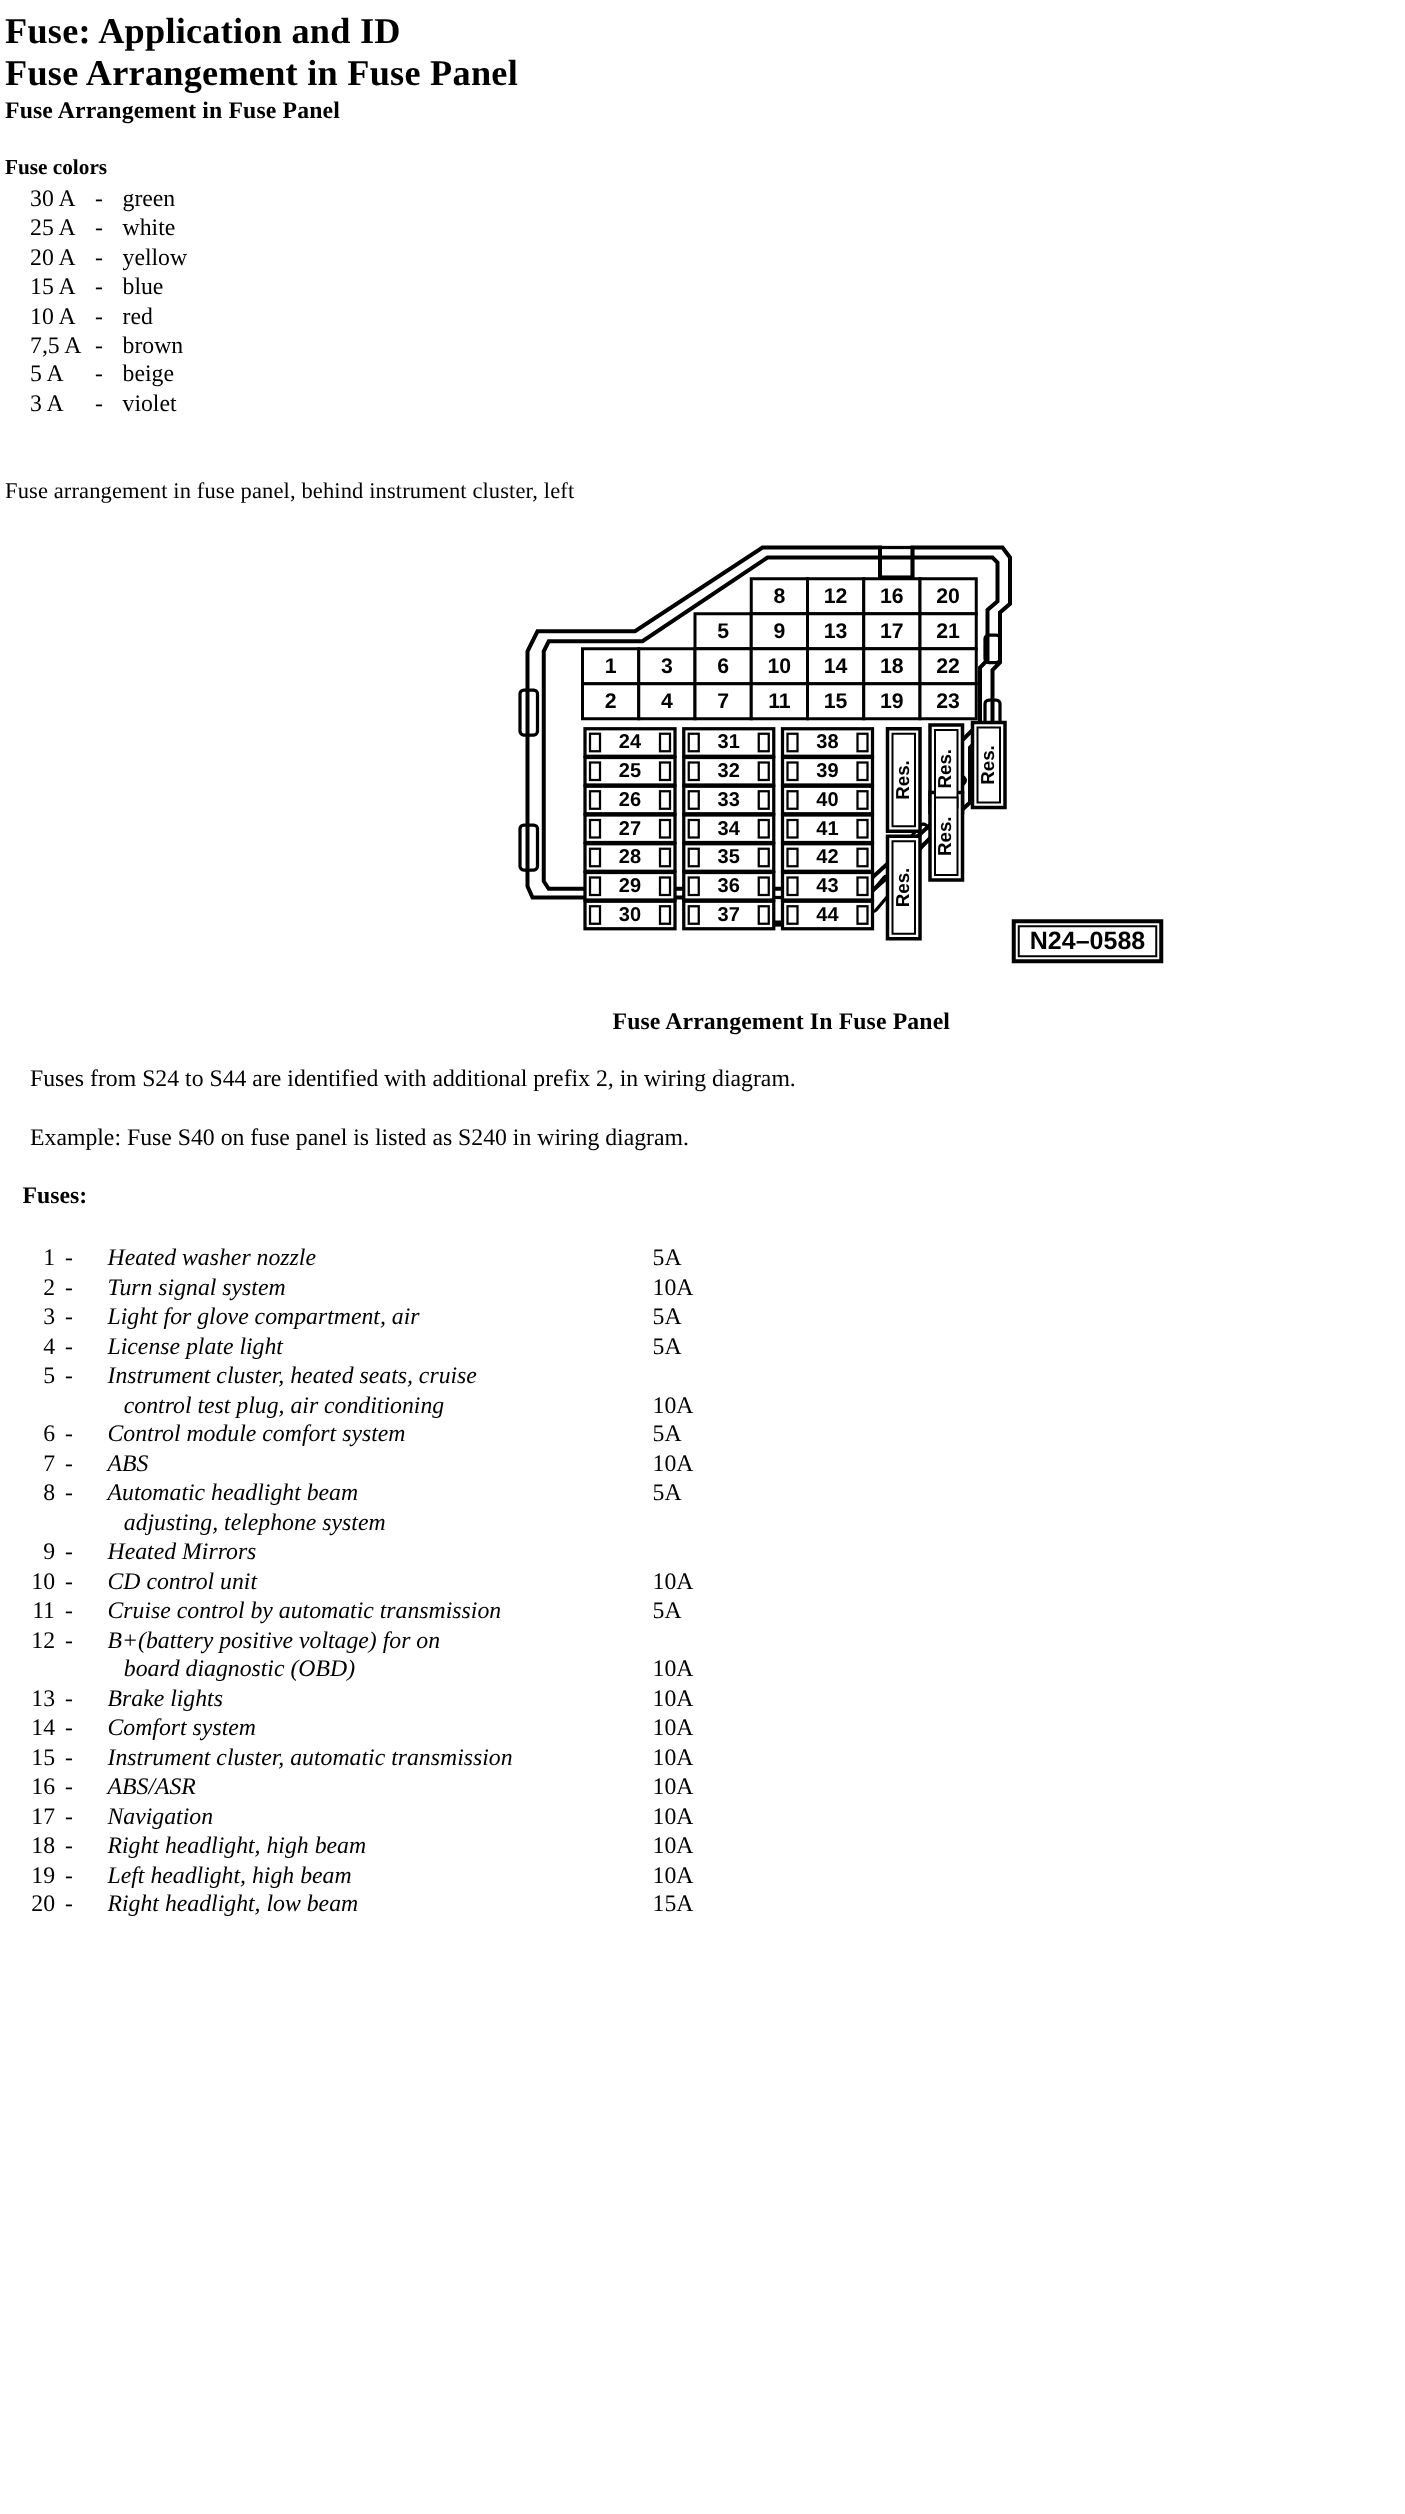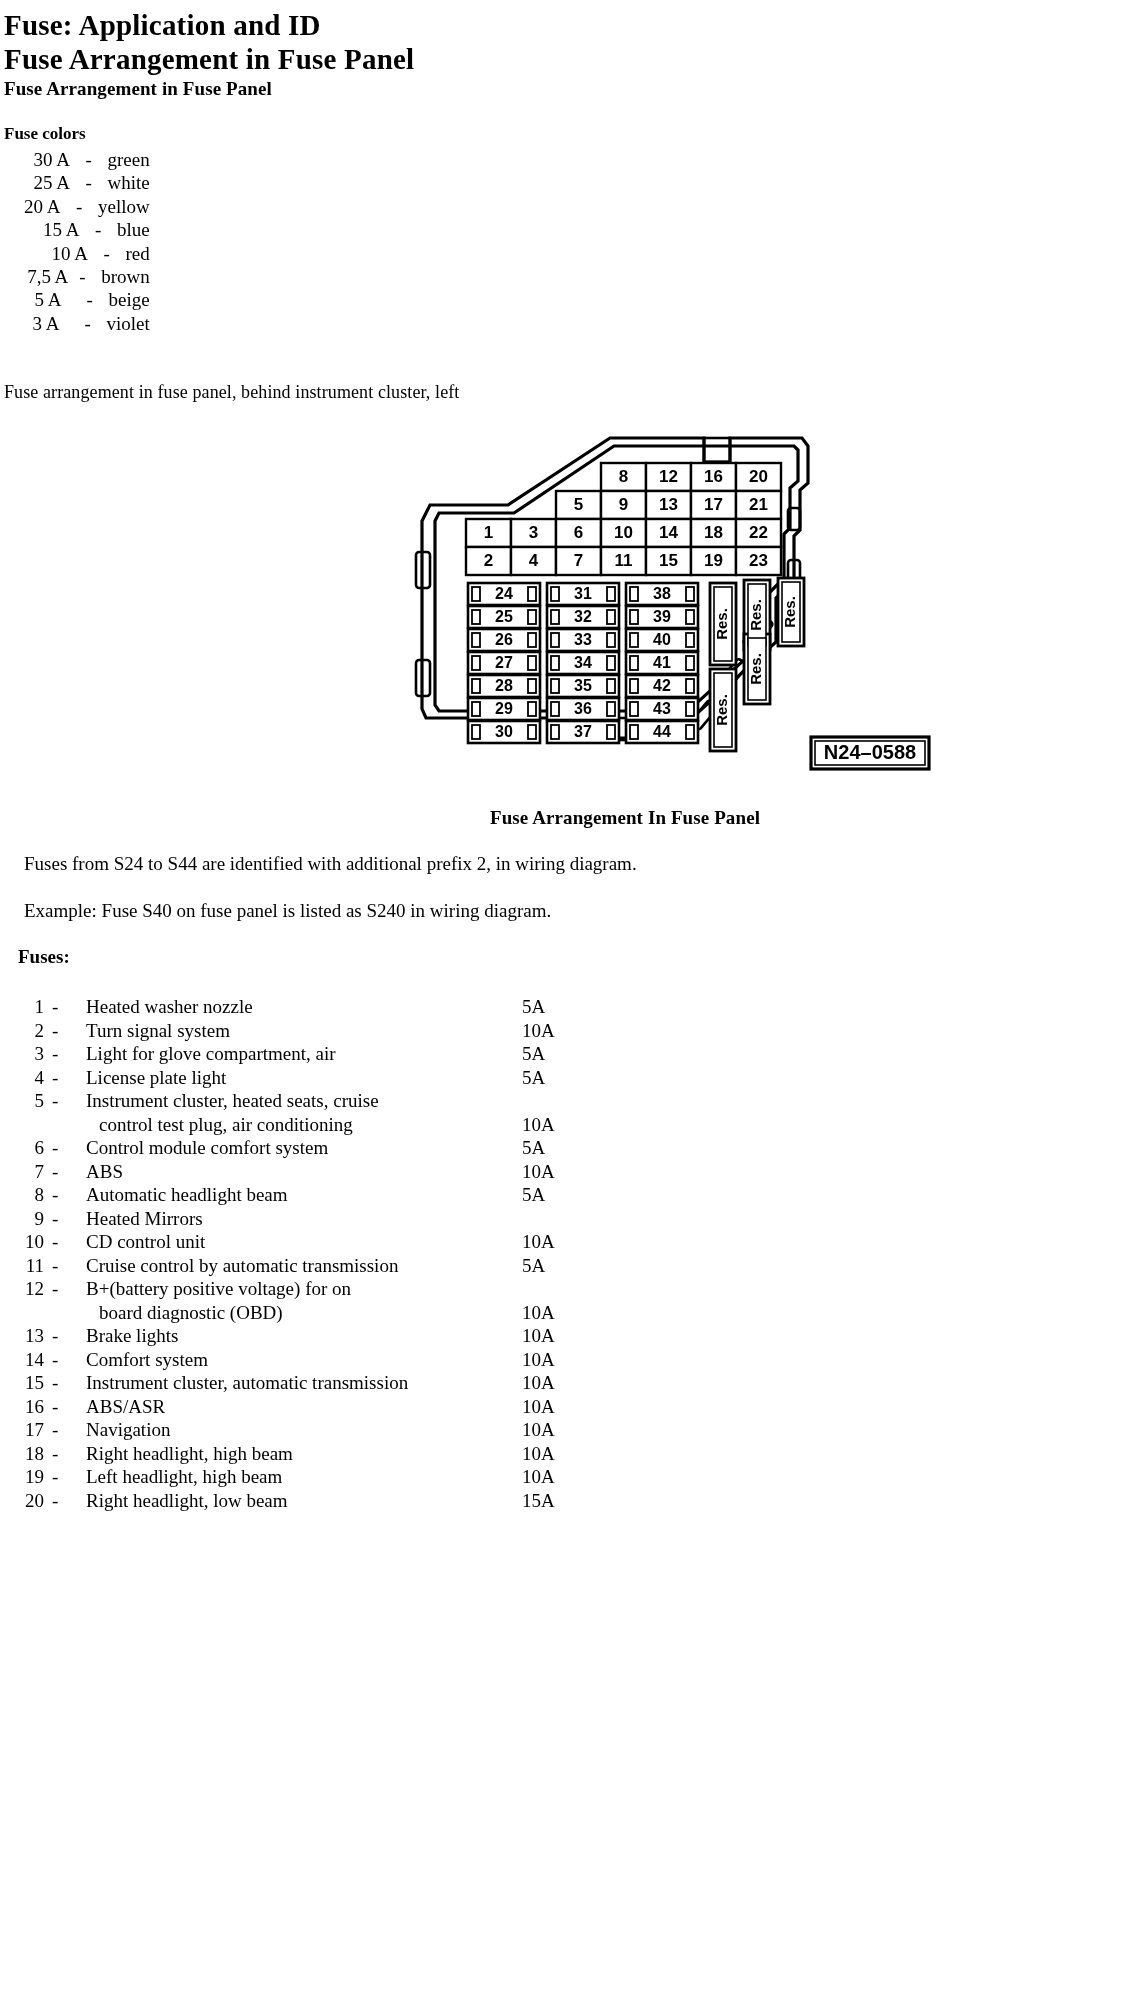--- a/index.html
+++ b/index.html
@@ -51,21 +51,20 @@
   #fuse-colors-list {
     position: absolute;
     left: 24px;
     top: 148px;
     font-size: 19px;
     line-height: 23.4px;
   }
   .color-row {
     display: flex;
     white-space: nowrap;
-    justify-content: flex-end;
   }
   .color-amp {
     width: 52px;
     display: inline-block;
   }
   .color-dash {
     width: 22px;
     display: inline-block;
   }
   .color-name {
@@ -176,20 +175,21 @@
     width: 40px;
     text-align: right;
   }
   .fl-dash {
     position: absolute;
     left: 48px;
   }
   .fl-desc {
     position: absolute;
     left: 82px;
+    font-style: italic;
   }
   .fl-desc.cont {
     left: 95px;
   }
   .fl-amp {
     position: absolute;
     left: 518px;
   }
 </style>
 </head>
@@ -555,20 +555,23 @@
     <span class="fl-desc">ABS</span>
     <span class="fl-amp">10A</span>
   </div>
 
   <div class="fuse-line">
     <span class="fl-num">8</span>
     <span class="fl-dash">-</span>
     <span class="fl-desc">Automatic headlight beam</span>
     <span class="fl-amp">5A</span>
   </div>
+  <div class="fuse-line">
+    <span class="fl-desc cont">adjusting, telephone system</span>
+  </div>
 
   <div class="fuse-line">
     <span class="fl-num">9</span>
     <span class="fl-dash">-</span>
     <span class="fl-desc">Heated Mirrors</span>
     <span class="fl-amp"></span>
   </div>
 
   <div class="fuse-line">
     <span class="fl-num">10</span>

